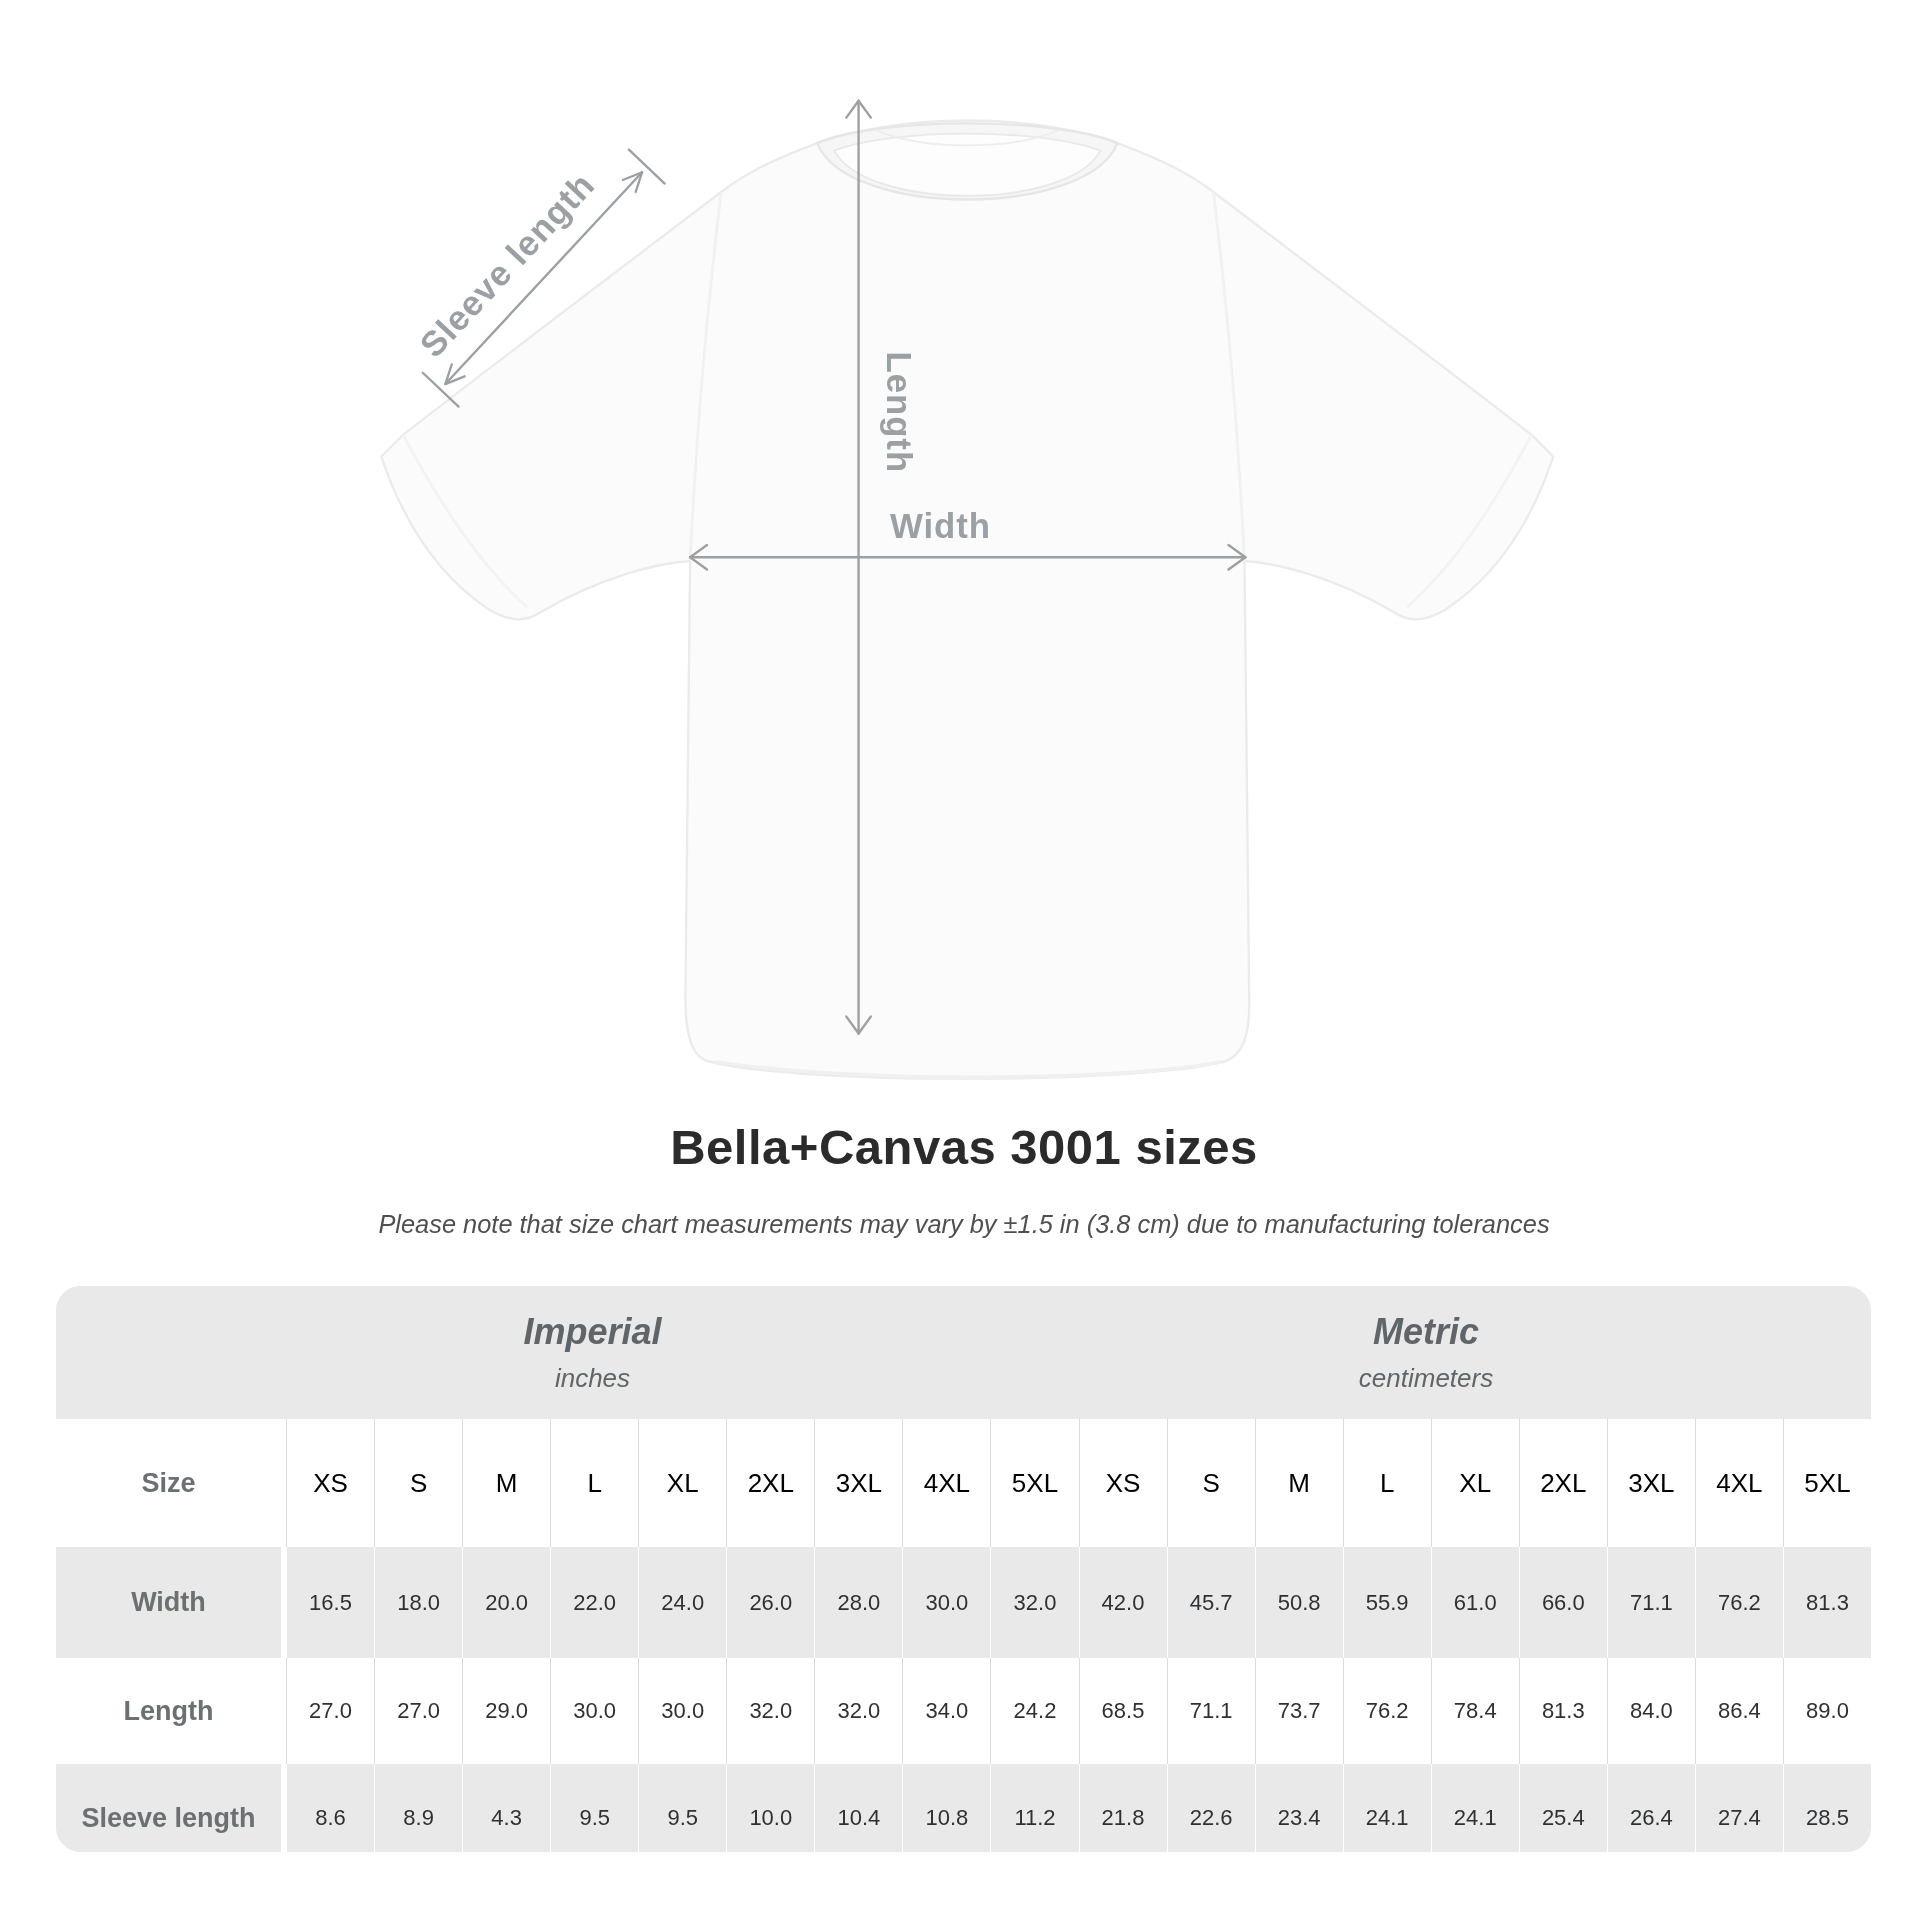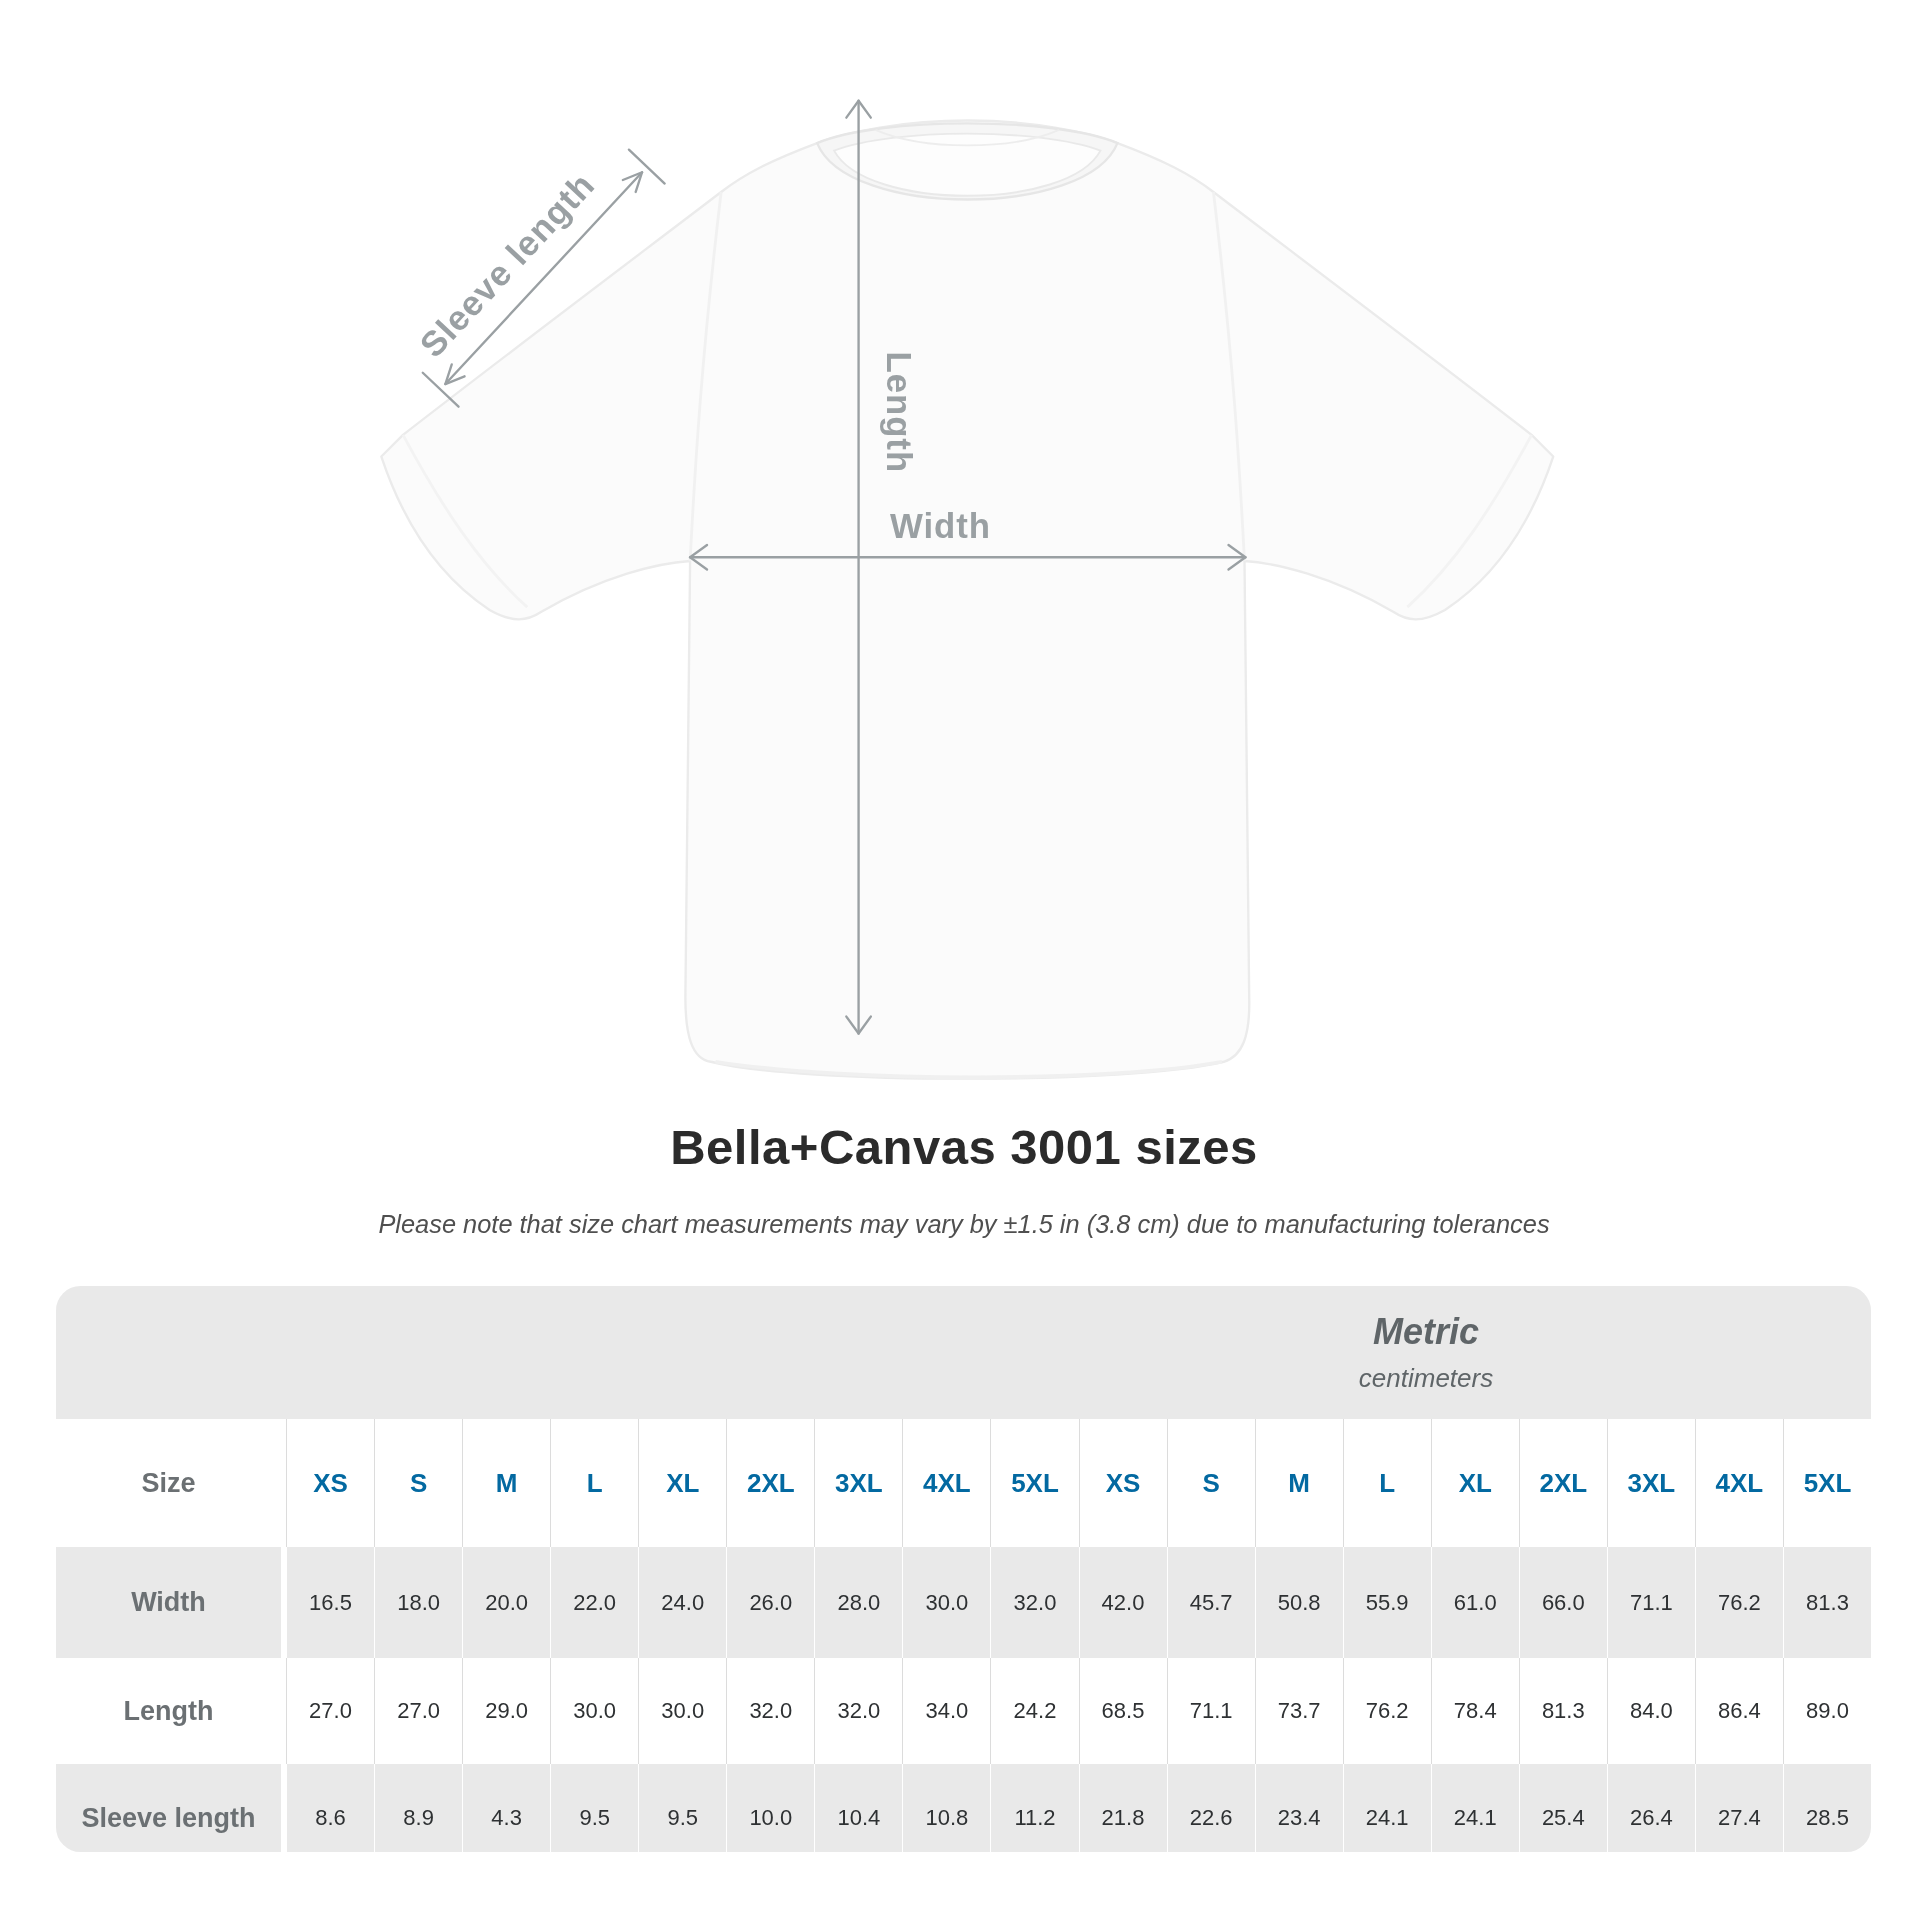--- a/index.html
+++ b/index.html
@@ -26,21 +26,21 @@
   .band-unit{margin-top:9.4px;font-size:26px;font-style:italic;}
 
   .t-row{display:grid;grid-template-columns:230px repeat(18,1fr);}
   .row-size{height:128px;background:#ffffff;}
   .row-width{height:111px;background:#e9e9e9;}
   .row-length{height:106px;background:#ffffff;}
   .row-sleeve{height:108px;background:#e9e9e9;}
 
   .cell{display:flex;align-items:center;justify-content:center;box-sizing:border-box;}
   .label-cell{font-weight:bold;color:#6b7073;font-size:27px;border-right:5.6px solid #ffffff;}
-  .size-cell{font-weight:bold;color:#0369a1;font-size:26px;}
+  .size-cell{font-weight:normal;color:#000000;font-size:26px;}
   .num-cell{color:#2e3133;font-size:22px;}
 
   .row-white .cell + .cell{border-left:0.9px solid #dcdcdc;}
   .row-gray  .cell + .cell{border-left:0.9px solid #ffffff;}
 </style>
 </head>
 <body>
 
 <div class="page">
 
@@ -105,20 +105,24 @@
   </svg>
 
   <div class="heading">
     <div class="title">Bella+Canvas 3001 sizes</div>
     <div class="subtitle">Please note that size chart measurements may vary by ±1.5 in (3.8 cm) due to manufacturing tolerances</div>
   </div>
 
   <div class="size-table">
 
     <div class="band">
+      <div class="band-group band-imperial">
+        <div class="band-name">Imperial</div>
+        <div class="band-unit">inches</div>
+      </div>
       <div class="band-group band-metric">
         <div class="band-name">Metric</div>
         <div class="band-unit">centimeters</div>
       </div>
     </div>
 
     <div class="t-row row-size row-white">
       <div class="cell label-cell">Size</div>
       <div class="cell size-cell">XS</div>
       <div class="cell size-cell">S</div>

